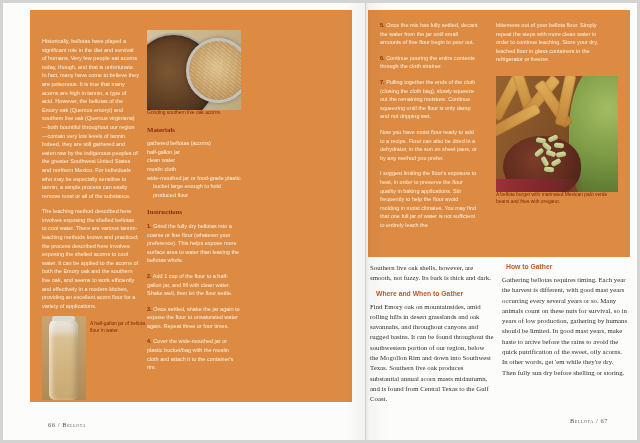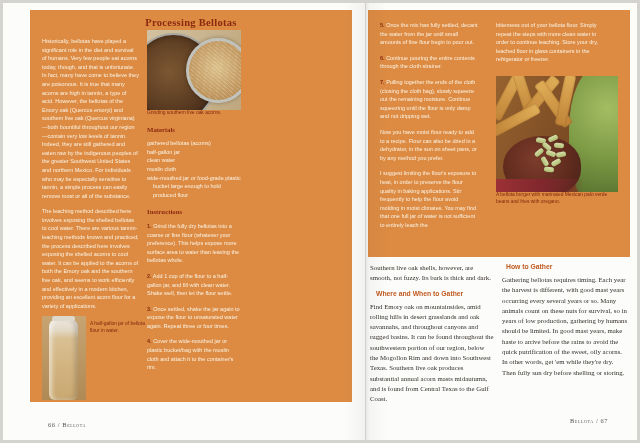--- a/index.html
+++ b/index.html
@@ -93,21 +93,20 @@
 </style>
 </head>
 <body>
 
 <div class="canvas">
   <div class="seam-shade"></div>
   <div class="seam"></div>
 
   <section>
     <div class="panel left-panel">
-      <h1 class="panel-title">Processing Bellotas</h1>
 
       <div class="col intro-col orange-body">
         <p>Historically, bellotas have played a significant role in the diet and survival of humans. Very few people eat acorns today, though, and that is unfortunate. In fact, many have come to believe they are poisonous. It is true that many acorns are high in tannin, a type of acid. However, the bellotas of the Emory oak (Quercus emoryi) and southern live oak (Quercus virginiana)—both bountiful throughout our region—contain very low levels of tannin. Indeed, they are still gathered and eaten raw by the indigenous peoples of the greater Southwest United States and northern Mexico. For individuals who may be especially sensitive to tannin, a simple process can easily remove most or all of the substance.</p>
         <p>The leaching method described here involves exposing the shelled bellotas to cool water. There are various tannin-leaching methods known and practiced; the process described here involves exposing the shelled acorns to cool water. It can be applied to the acorns of both the Emory oak and the southern live oak, and seems to work efficiently and effectively in a modern kitchen, providing an excellent acorn flour for a variety of applications.</p>
       </div>
 
       <div class="col mid-col orange-body">
         <div class="photo grinding">
           <div class="pot"></div>
           <div class="strainer"></div>

